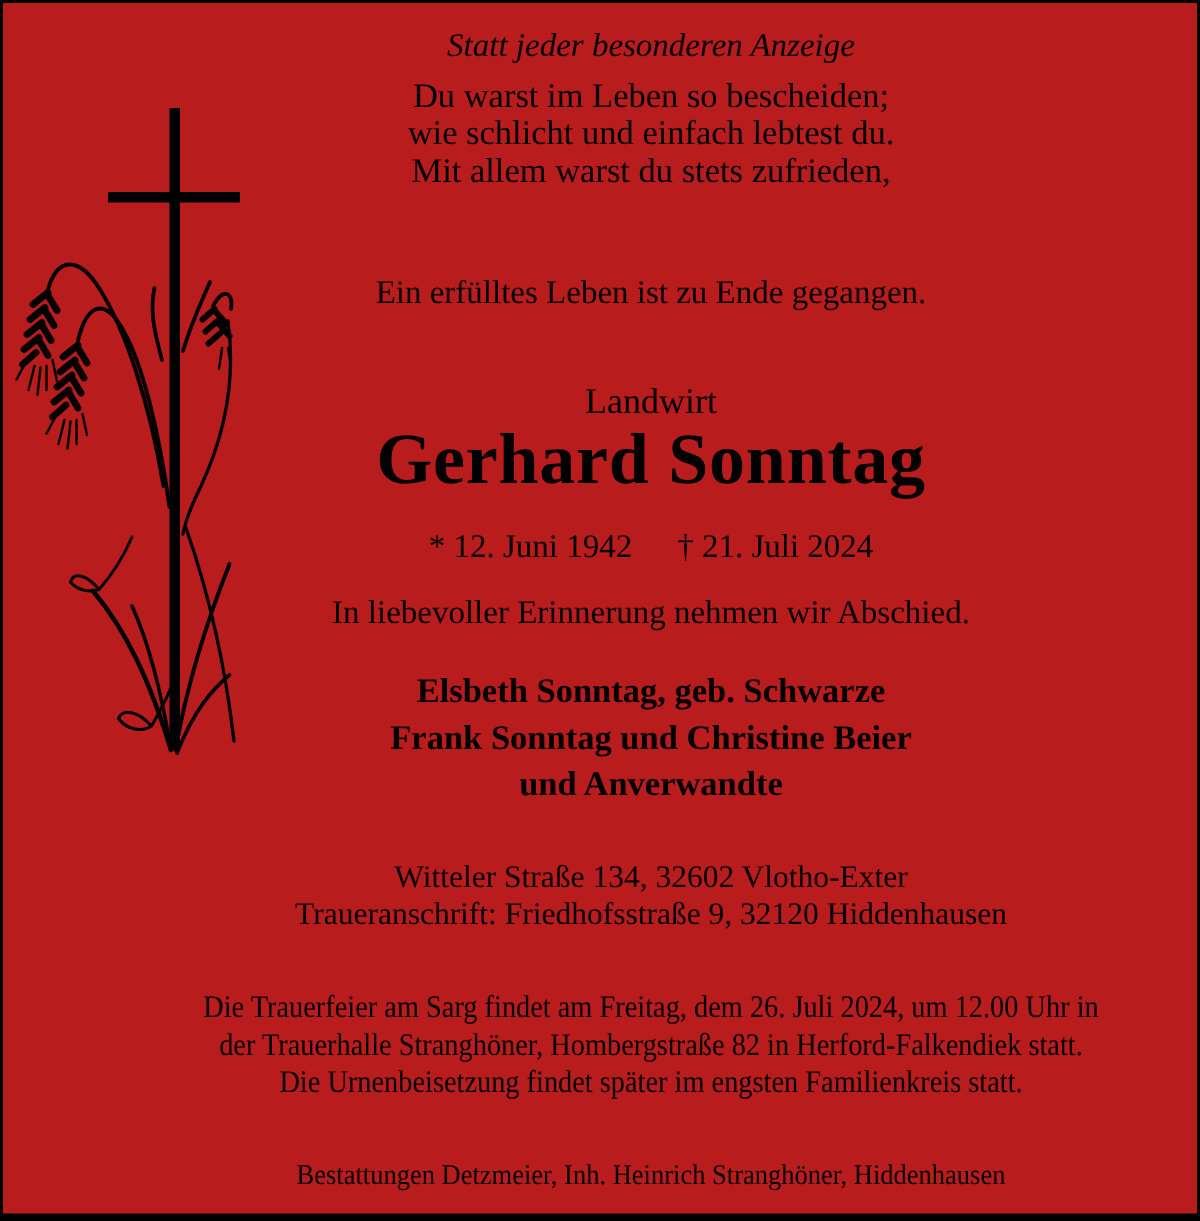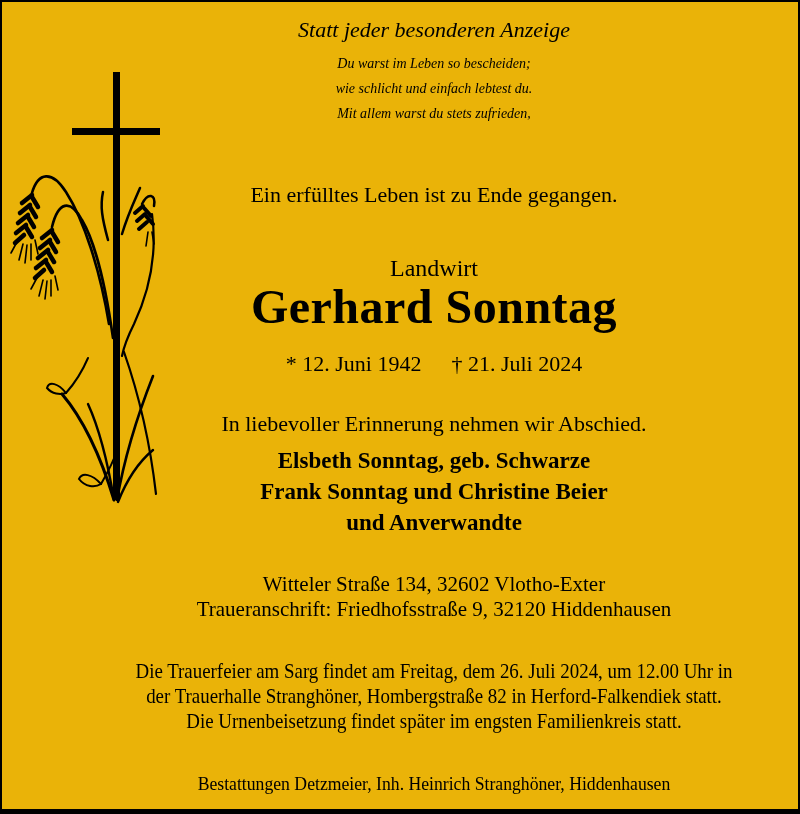--- a/index.html
+++ b/index.html
@@ -1,39 +1,39 @@
 <!DOCTYPE html>
 <html><head>
 <meta charset="utf-8">
 <style>
   html,body { margin:0; padding:0; background:#fff; }
   .page {
     position:relative;
     width:800px; height:814px;
     box-sizing:border-box;
-    background:#eab308;
+    background:#b91c1c;
     color:#000;
     border:2px solid #000;
     border-bottom-width:5px;
     overflow:hidden;
     font-family:"Liberation Serif", serif;
   }
   .artwork {
     position:absolute; left:0; top:60px;
     width:170px; height:445px;
   }
   .content { position:absolute; left:68px; top:0; right:0; height:100%; }
   .block { position:absolute; left:0; right:0; text-align:center; white-space:nowrap; }
   .preamble { top:15px; font-size:22px; font-style:italic; }
-  .poem { top:49px; font-size:14px; line-height:25px;font-style:italic; }
+  .poem { top:49px; font-size:23px; line-height:25px; }
   .intro { top:180px; font-size:22px; }
   .role { top:242px; font-size:24px;margin-top:11px; }
   .name { top:277px; font-size:48px; font-weight:700; letter-spacing:0.5px; margin:0; }
   .dates { top:349px; font-size:22px; display:flex; justify-content:center; gap:30px; }
-  .farewell { top:409px; font-size:22px; }
+  .farewell { top:393px; font-size:22px; }
   .mourners { top:443px; font-size:23px; font-weight:bold; line-height:31px; }
   .address { top:570px; font-size:21px; line-height:25px; }
   .service {
     top:657px; font-size:21px; line-height:25px;
     transform:scaleX(0.9); transform-origin:center top;
   }
   .funeral-home {
     top:771px; font-size:19px;
     transform:scaleX(0.93); transform-origin:center top;
   }

